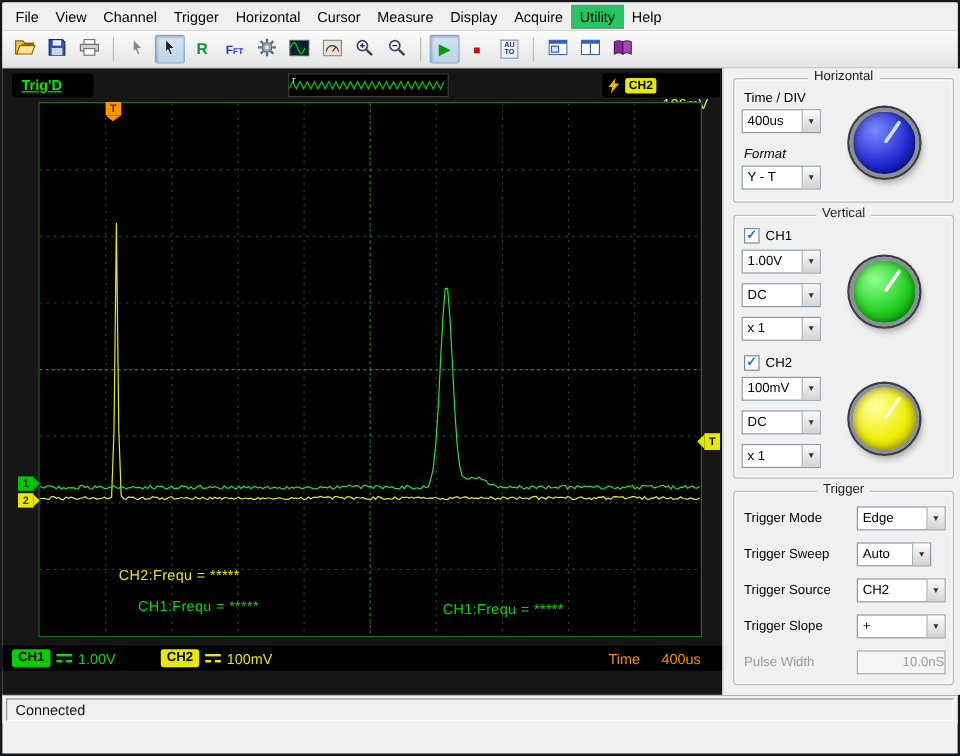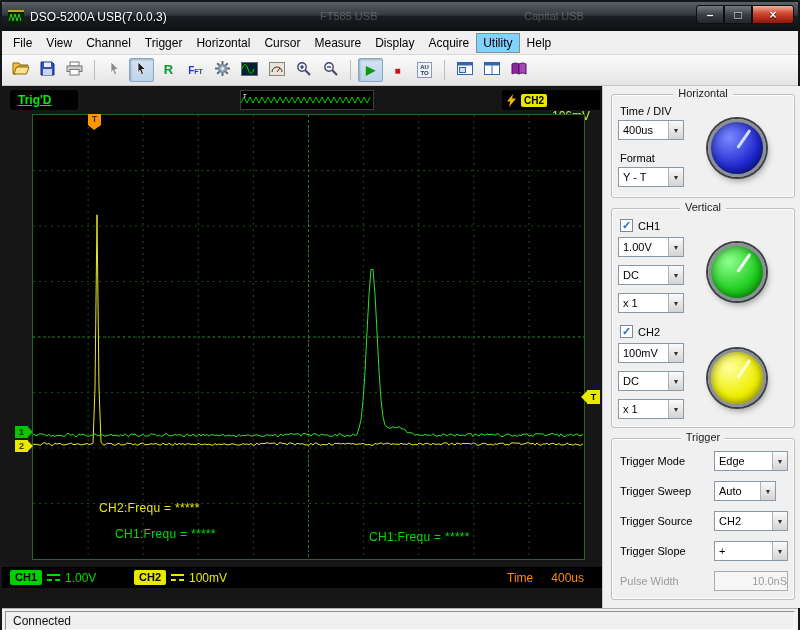--- a/index.html
+++ b/index.html
@@ -14,21 +14,21 @@
   .ghost{position:absolute;top:8px;color:rgba(255,255,255,.22);font-size:11px;}
   .ghost.g0{left:318px;} .ghost.g1{left:522px;}
   .win-btns{position:absolute;right:4px;top:3px;display:flex;}
   .win-btn{width:28px;height:19px;display:flex;align-items:center;justify-content:center;color:#fff;font-size:12px;font-weight:bold;background:linear-gradient(#757b82,#3a4046 50%,#22272b);border:1px solid #0c0e10;text-shadow:0 1px 1px #000;}
   .win-btn.min{border-radius:3px 0 0 3px;}
   .win-btn.close{width:42px;background:linear-gradient(#f0b0a0,#cf4630 45%,#8e1708);border-radius:0 3px 3px 0;}
 
   
   .menubar{height:24px;background:#f0f0f0;display:flex;align-items:center;padding-left:4px;border-bottom:1px solid #d8d8d8;}
   .menu-item{padding:3px 7px;font-size:12px;color:#000;}
-  .menu-item.active{border:1px solid #8a8a8a;background:#7dd3fc;padding:2px 6px;}
+  .menu-item.active{border:1px solid #8a8a8a;background:#22c55e;padding:2px 6px;}
 
   
   .toolbar{height:31px;background:linear-gradient(#fbfbfb,#e4e4e4);display:flex;align-items:center;padding-left:6px;gap:2px;border-bottom:1px solid #c4c4c4;}
   .tb-btn{width:25px;height:24px;display:flex;align-items:center;justify-content:center;border:1px solid transparent;border-radius:2px;}
   .tb-btn.pressed{border:1px solid #89a8c8;background:linear-gradient(#d4e4f4,#bcd4ea);box-shadow:inset 1px 1px 2px rgba(0,0,0,.25);}
   .tb-sep{width:1px;height:20px;background:#bdbdbd;margin:0 5px;}
   .txt-ic{font-weight:bold;line-height:1;}
   .auto-ic{font-size:6px;line-height:6px;font-weight:bold;color:#223355;border:1px solid #8899bb;background:#eef2fa;padding:1px 2px;display:inline-block;text-align:center;}
 
   
@@ -98,41 +98,20 @@
   .sb-cell{border:1px solid;border-color:#909090 #fbfbfb #fbfbfb #909090;display:flex;align-items:center;padding:0 7px;font-size:12px;color:#111;}
   .sb-left{flex:1;}
   .sb-right{width:186px;}
   .pre{white-space:pre;}
 </style>
 </head>
 <body>
 
 <div id="app">
 
-  <div class="titlebar">
-    <svg class="title-icon" viewBox="0 0 16 14">
-      <rect width="16" height="14" fill="#042404"></rect>
-      <rect width="16" height="2" fill="#c8a820"></rect>
-      <path d="M1 11l2-7 2 7 2-7 2 7 2-7 2 7" stroke="#30d030" stroke-width="1" fill="none"></path>
-    </svg>
-    <span class="title-text">DSO-5200A USB(7.0.0.3)</span>
-    <span class="ghost g0">FT585 USB</span>
-    <span class="ghost g1">Capital USB</span>
-    <div class="win-btns">
-      <div class="win-btn min">
-          <span>–</span>
-        </div>
-      <div class="win-btn max">
-          <span>□</span>
-        </div>
-      <div class="win-btn close">
-          <span>×</span>
-        </div>
-    </div>
-  </div>
 
   <div class="menubar">
       <span class="menu-item">File</span>
       <span class="menu-item">View</span>
       <span class="menu-item">Channel</span>
       <span class="menu-item">Trigger</span>
       <span class="menu-item">Horizontal</span>
       <span class="menu-item">Cursor</span>
       <span class="menu-item">Measure</span>
       <span class="menu-item">Display</span>
@@ -320,21 +299,21 @@
 
     <div class="panel">
 
       <div class="group g-horizontal">
         <span class="group-title">Horizontal</span>
         <span class="plabel" style="left:8px;top:10px;">Time / DIV</span>
         <div class="combo" style="left:6px;top:25px;width:66px;">
           <span class="combo-text">400us</span>
           <span class="combo-btn">▼</span>
         </div>
-        <span class="plabel" style="left:8px;top:57px;">Format</span>
+        <span class="plabel" style="left:8px;top:57px;font-style:italic;">Format</span>
         <div class="combo" style="left:6px;top:72px;width:66px;">
           <span class="combo-text">Y - T</span>
           <span class="combo-btn">▼</span>
         </div>
         <div class="knob knob-blue">
             <div class="kp"></div>
           </div>
       </div>
 
       <div class="group g-vertical">

